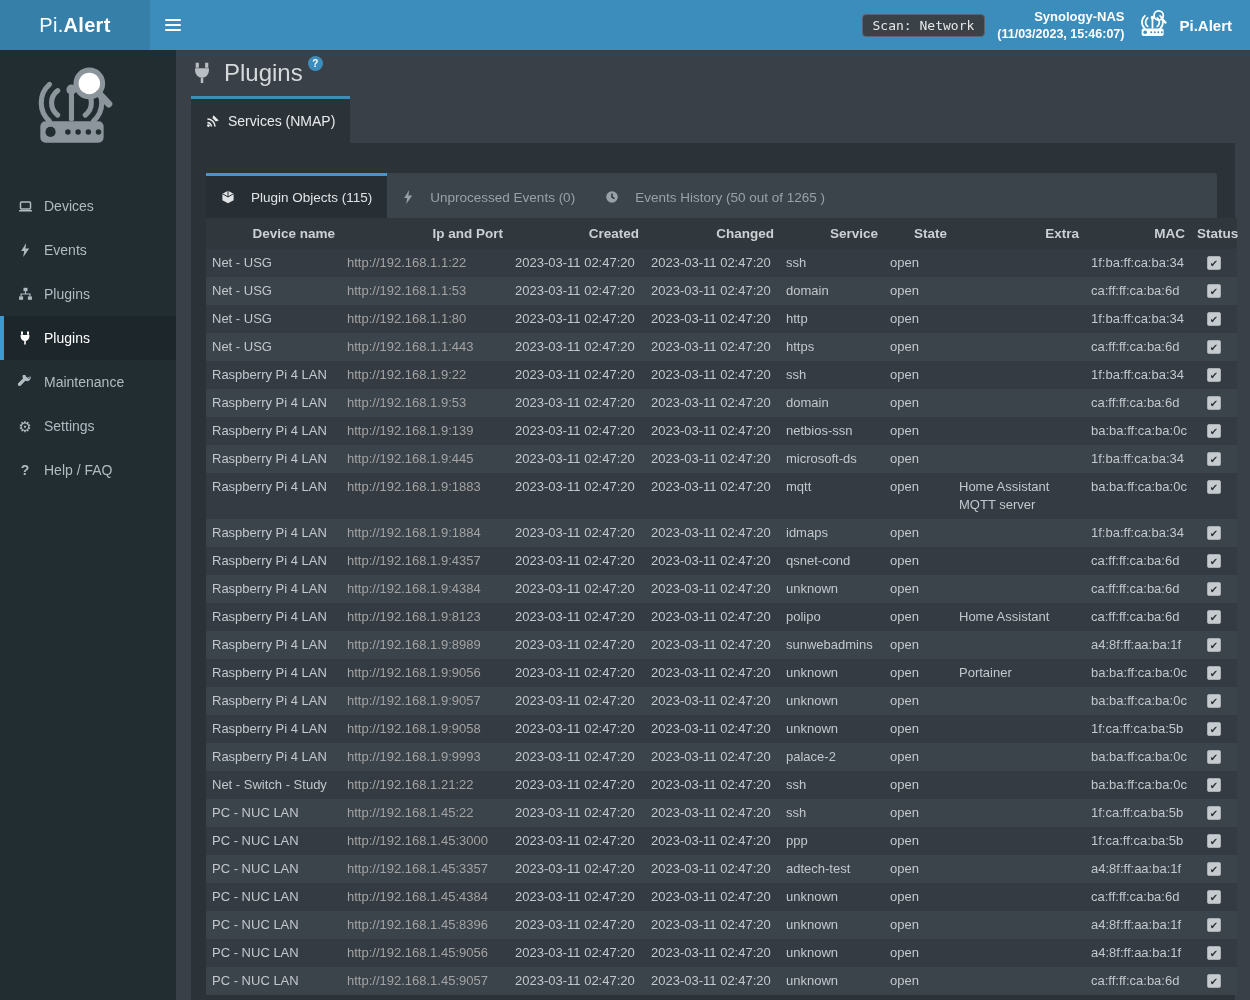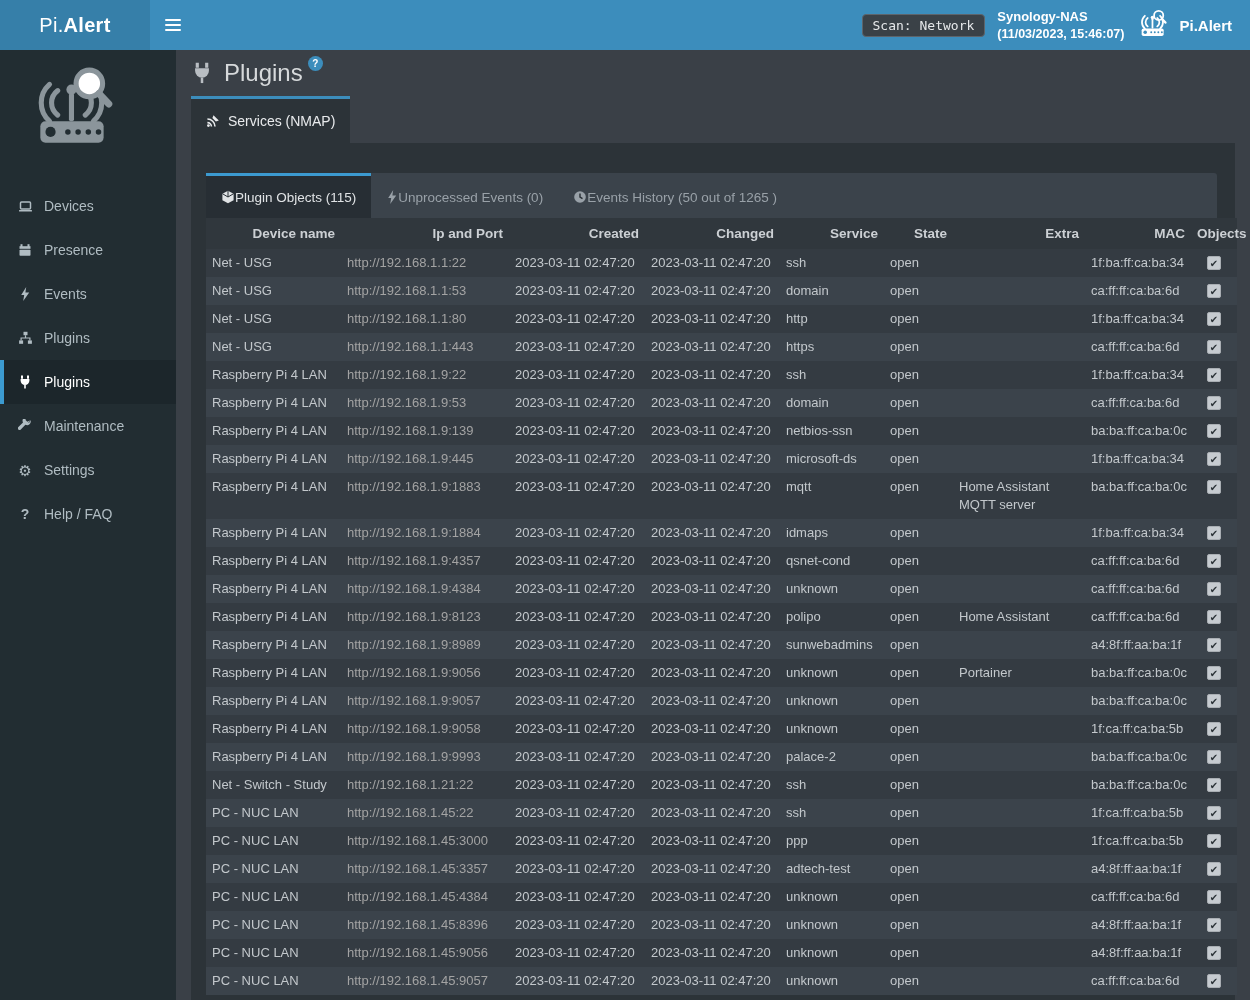--- a/index.html
+++ b/index.html
@@ -12,21 +12,21 @@
   .logo-box{width:150px;height:50px;background:#367fa9;display:flex;align-items:center;
     justify-content:center;font-size:20px;letter-spacing:.3px;}
   .logo-box b{font-weight:700;}
   .hamburger{width:46px;height:50px;display:flex;align-items:center;justify-content:center;
     cursor:pointer;}
   .hamburger .bars{display:inline-block;width:16px;}
   .hamburger .bars i{display:block;height:2px;background:#fff;margin:3px 0;border-radius:1px;}
   .topbar-right{margin-left:auto;display:flex;align-items:center;gap:12px;padding-right:18px;}
   .scan-badge{font-family:"DejaVu Sans Mono",monospace;font-size:13px;color:#e6e8ea;
     background:#3a4147;border:1px solid #5d646b;border-radius:4px;padding:3px 10px;}
-  .host-block{font-size:12.5px;line-height:1.35;text-align:left;}
+  .host-block{font-size:12.5px;line-height:1.35;text-align:right;}
   .host-block .l1{font-weight:700;font-size:13px;}
   .host-block .l2{font-weight:600;}
   .brand{display:flex;align-items:center;gap:9px;font-weight:700;font-size:15px;}
 
   
   .layout{position:absolute;top:50px;left:0;width:1250px;height:950px;display:flex;}
   .sidebar{width:176px;height:950px;background:#222d32;flex:none;}
   .side-logo{padding:12px 24px 4px 24px;color:#8b959b;}
   .menu{list-style:none;margin:16px 0 0 0;padding:0;}
   .menu li{display:flex;align-items:center;gap:10px;height:44px;padding:0 12px;
@@ -46,21 +46,21 @@
   .txt-ico{font-size:15px;}
 
   .outer-tabs{display:flex;height:47px;}
   .otab{display:flex;align-items:center;gap:8px;padding:0 15px;font-size:14px;
     color:#8a9197;border-top:3px solid transparent;cursor:pointer;}
   .otab.active{background:#2c3338;border-top-color:#3c8dbc;color:#e8eaec;}
 
   .panel{background:#2c3338;min-height:857px;padding:30px 18px 0 15px;}
 
   .inner-tabs{display:flex;height:45px;background:#3b434b;border-radius:3px 3px 0 0;}
-  .itab{display:flex;align-items:center;gap:0;padding:0 15px;font-size:13.5px;
+  .itab{display:flex;align-items:center;gap:16px;padding:0 15px;font-size:13.5px;
     color:#99a1a8;border-top:3px solid transparent;cursor:pointer;white-space:nowrap;}
   .itab.active{background:#272e34;border-top-color:#3c9ad0;color:#e0e3e5;}
 
   table{width:100%;border-collapse:collapse;font-size:13px;color:#c3c8cc;table-layout:fixed;}
   thead th{background:#30373d;text-align:right;font-weight:700;color:#ccd0d4;
     font-size:13.5px;padding:8px 6px;}
   tbody tr:nth-child(odd){background:#343b42;}
   tbody tr:nth-child(even){background:#3b434b;}
   td{padding:5px 6px;line-height:18px;overflow:hidden;vertical-align:top;}
   td a{color:#a3a3a3;text-decoration:none;}
@@ -136,31 +136,20 @@
           <span class="ico">
             <svg width="15" height="14" viewBox="0 0 14 14">
               <rect x="2" y="3" width="10" height="7" rx="1" fill="none" stroke="currentColor" stroke-width="1.5"></rect>
               <rect x="0.5" y="11" width="13" height="1.6" rx="0.6" fill="currentColor"></rect>
             </svg>
           </span>
           <span>Devices</span>
         </li>
         <li class="">
           <span class="ico">
-            <svg width="14" height="14" viewBox="0 0 14 14" fill="currentColor">
-              <rect x="2.5" y="1.2" width="2" height="3"></rect>
-              <rect x="9.5" y="1.2" width="2" height="3"></rect>
-              <rect x="1.5" y="3.2" width="11" height="2.6"></rect>
-              <rect x="1.5" y="6.8" width="11" height="6" rx="0.8"></rect>
-            </svg>
-          </span>
-          <span>Presence</span>
-        </li>
-        <li class="">
-          <span class="ico">
             <svg width="12" height="14" viewBox="0 0 12 14" fill="currentColor">
               <path d="M7.2 0 2.2 8h3L4.2 14l6-8.4H6.4Z"></path>
             </svg>
           </span>
           <span>Events</span>
         </li>
         <li class="">
           <span class="ico">
             <svg width="15" height="14" viewBox="0 0 14 14" fill="currentColor">
               <rect x="5" y="0.8" width="4" height="3.4"></rect>
@@ -275,21 +264,21 @@
         <thead>
             <tr id="table-head-row">
               <th>Device name</th>
               <th>Ip and Port</th>
               <th>Created</th>
               <th>Changed</th>
               <th>Service</th>
               <th>State</th>
               <th>Extra</th>
               <th>MAC</th>
-              <th class="c">Objects</th>
+              <th class="c">Status</th>
             </tr>
           </thead>
         <tbody id="table-body">
             <tr>
               <td>Net - USG</td>
               <td><a href="#">http://192.168.1.1:22</a></td>
               <td>2023-03-11 02:47:20</td>
               <td>2023-03-11 02:47:20</td>
               <td>ssh</td>
               <td>open</td>

